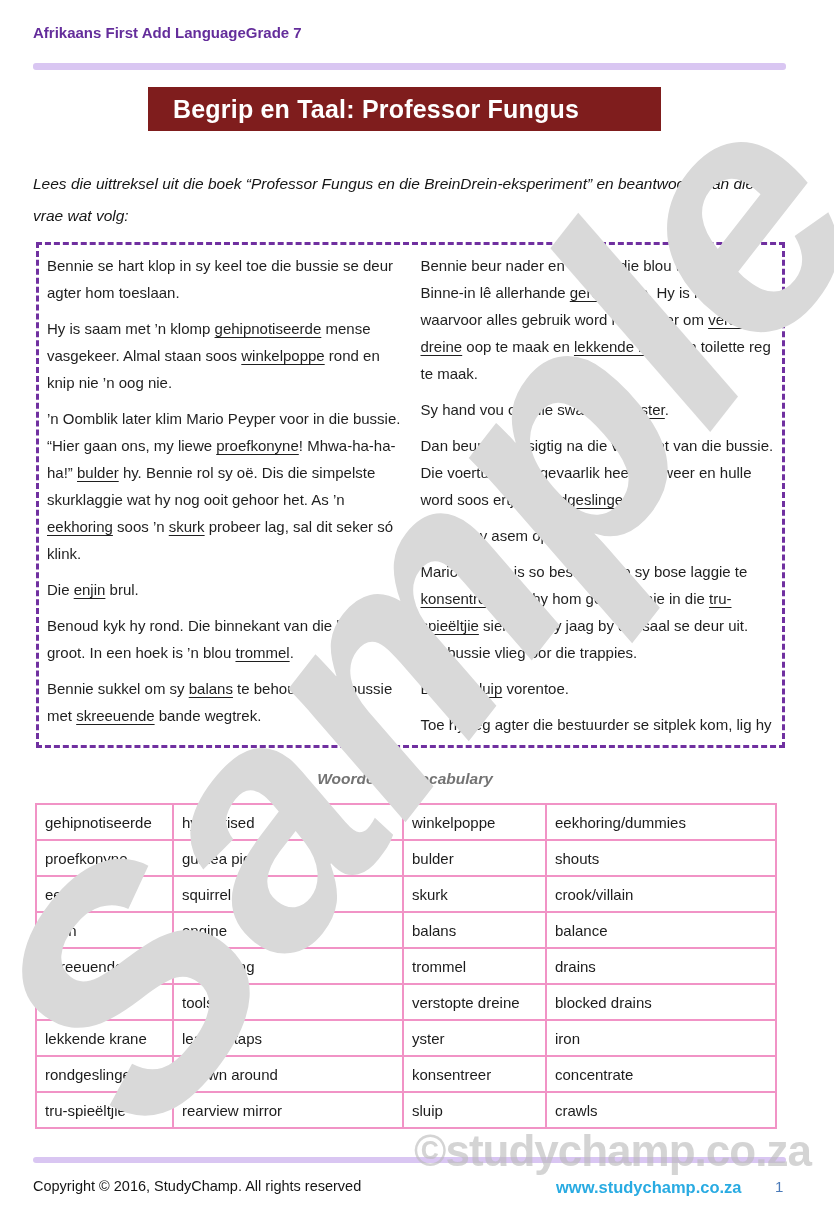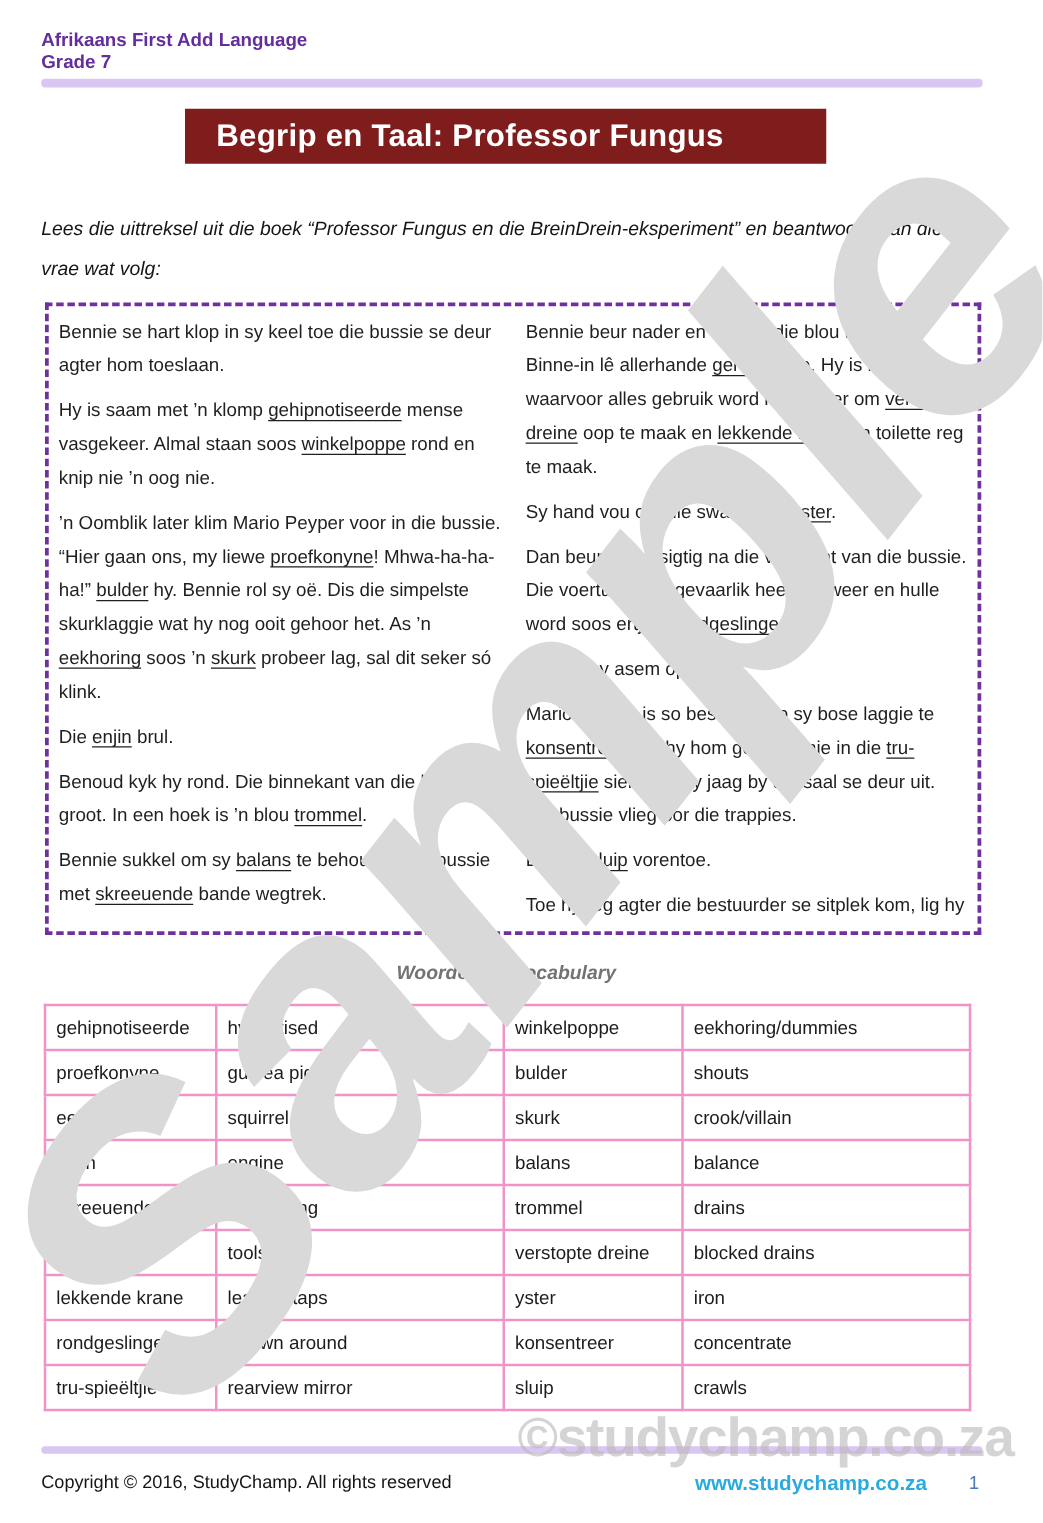--- a/index.html
+++ b/index.html
@@ -1,20 +1,20 @@
 <!DOCTYPE html>
 <html><head>
 <meta charset="utf-8">
 <style>
   html,body{margin:0;padding:0;background:#fff;}
   .page{position:relative;width:834px;height:1218px;background:#fff;overflow:hidden;
         font-family:"Liberation Sans",sans-serif;color:#1f1f1f;}
 
   
-  .hdr{position:absolute;top:24px;left:33px;right:72px;display:flex;justify-content:flex-start;flex-direction:column;}
+  .hdr{position:absolute;top:24px;left:33px;right:72px;display:flex;justify-content:flex-start;}
   .hdr span{font-weight:bold;font-size:15px;color:#642d9b;}
 
   .bar{position:absolute;left:33px;width:753px;height:7px;background:#d9c6f2;border-radius:3px;}
   .bar.top{top:63px;}
   .bar.bottom{top:1157px;height:6px;}
 
   
   .banner{position:absolute;left:148px;top:87px;width:488px;height:44px;background:#7f1d1d;
           display:flex;align-items:center;padding-left:25px;}
   .banner span{color:#ffffff;font-weight:bold;font-size:25px;letter-spacing:.2px;}

